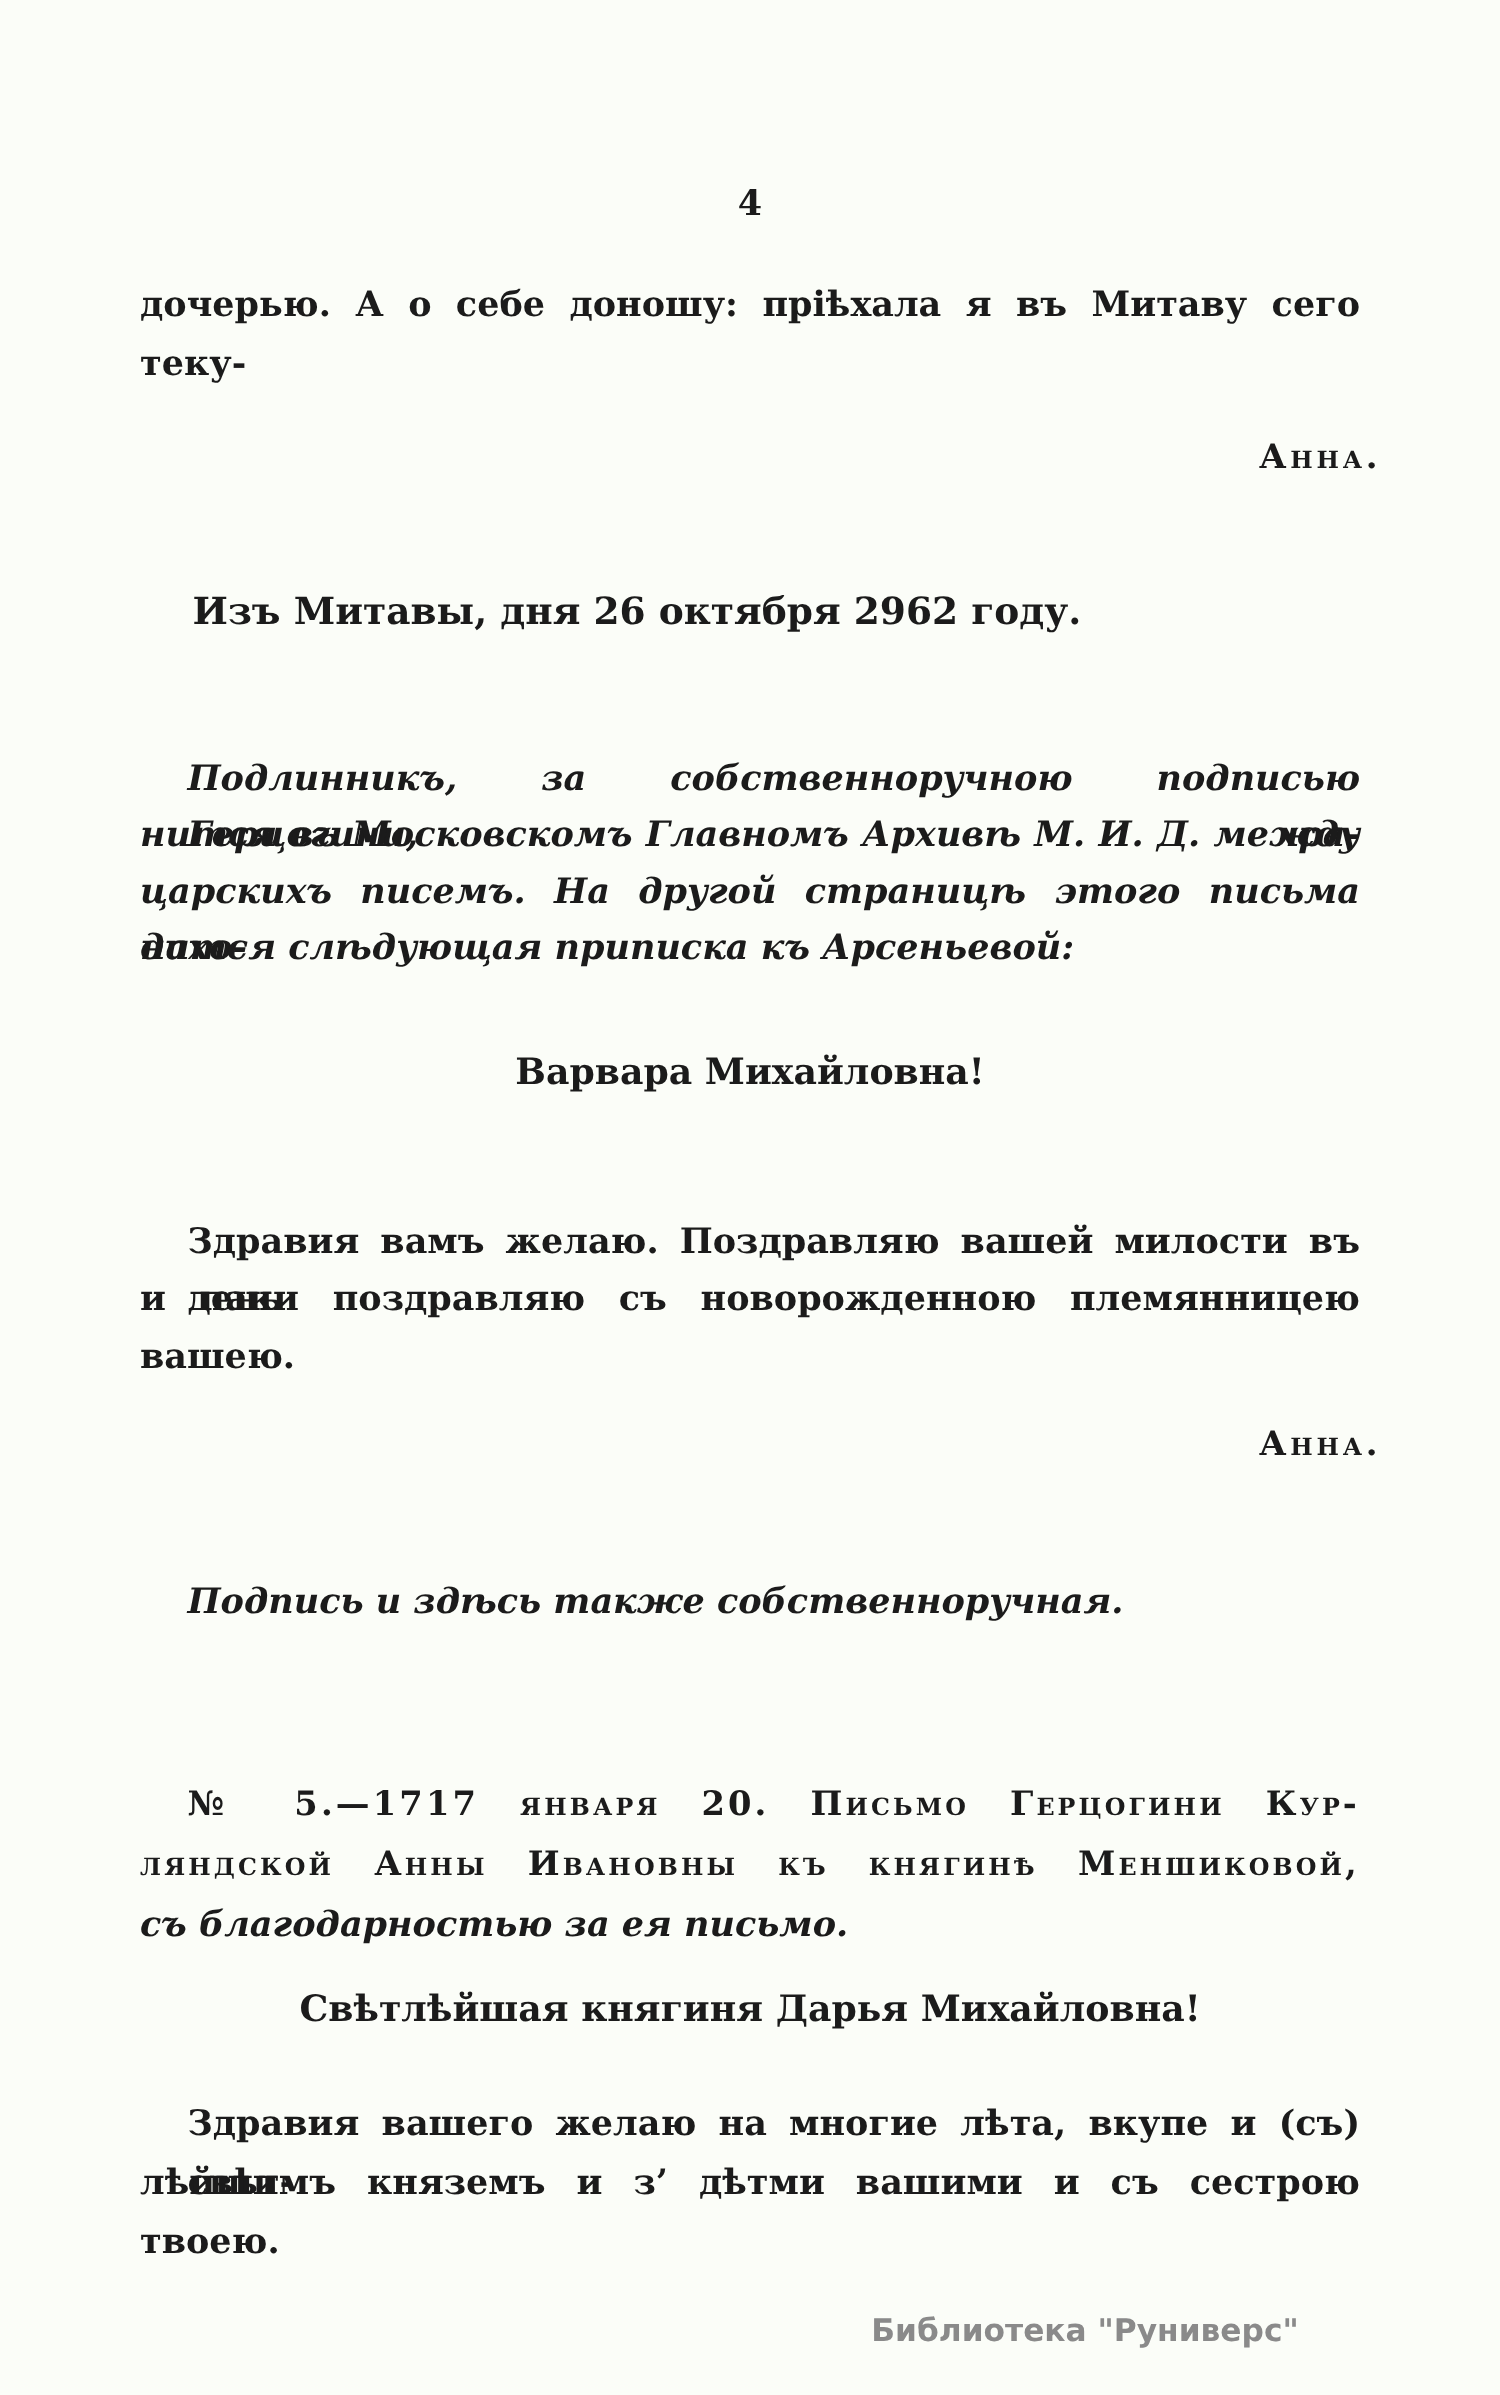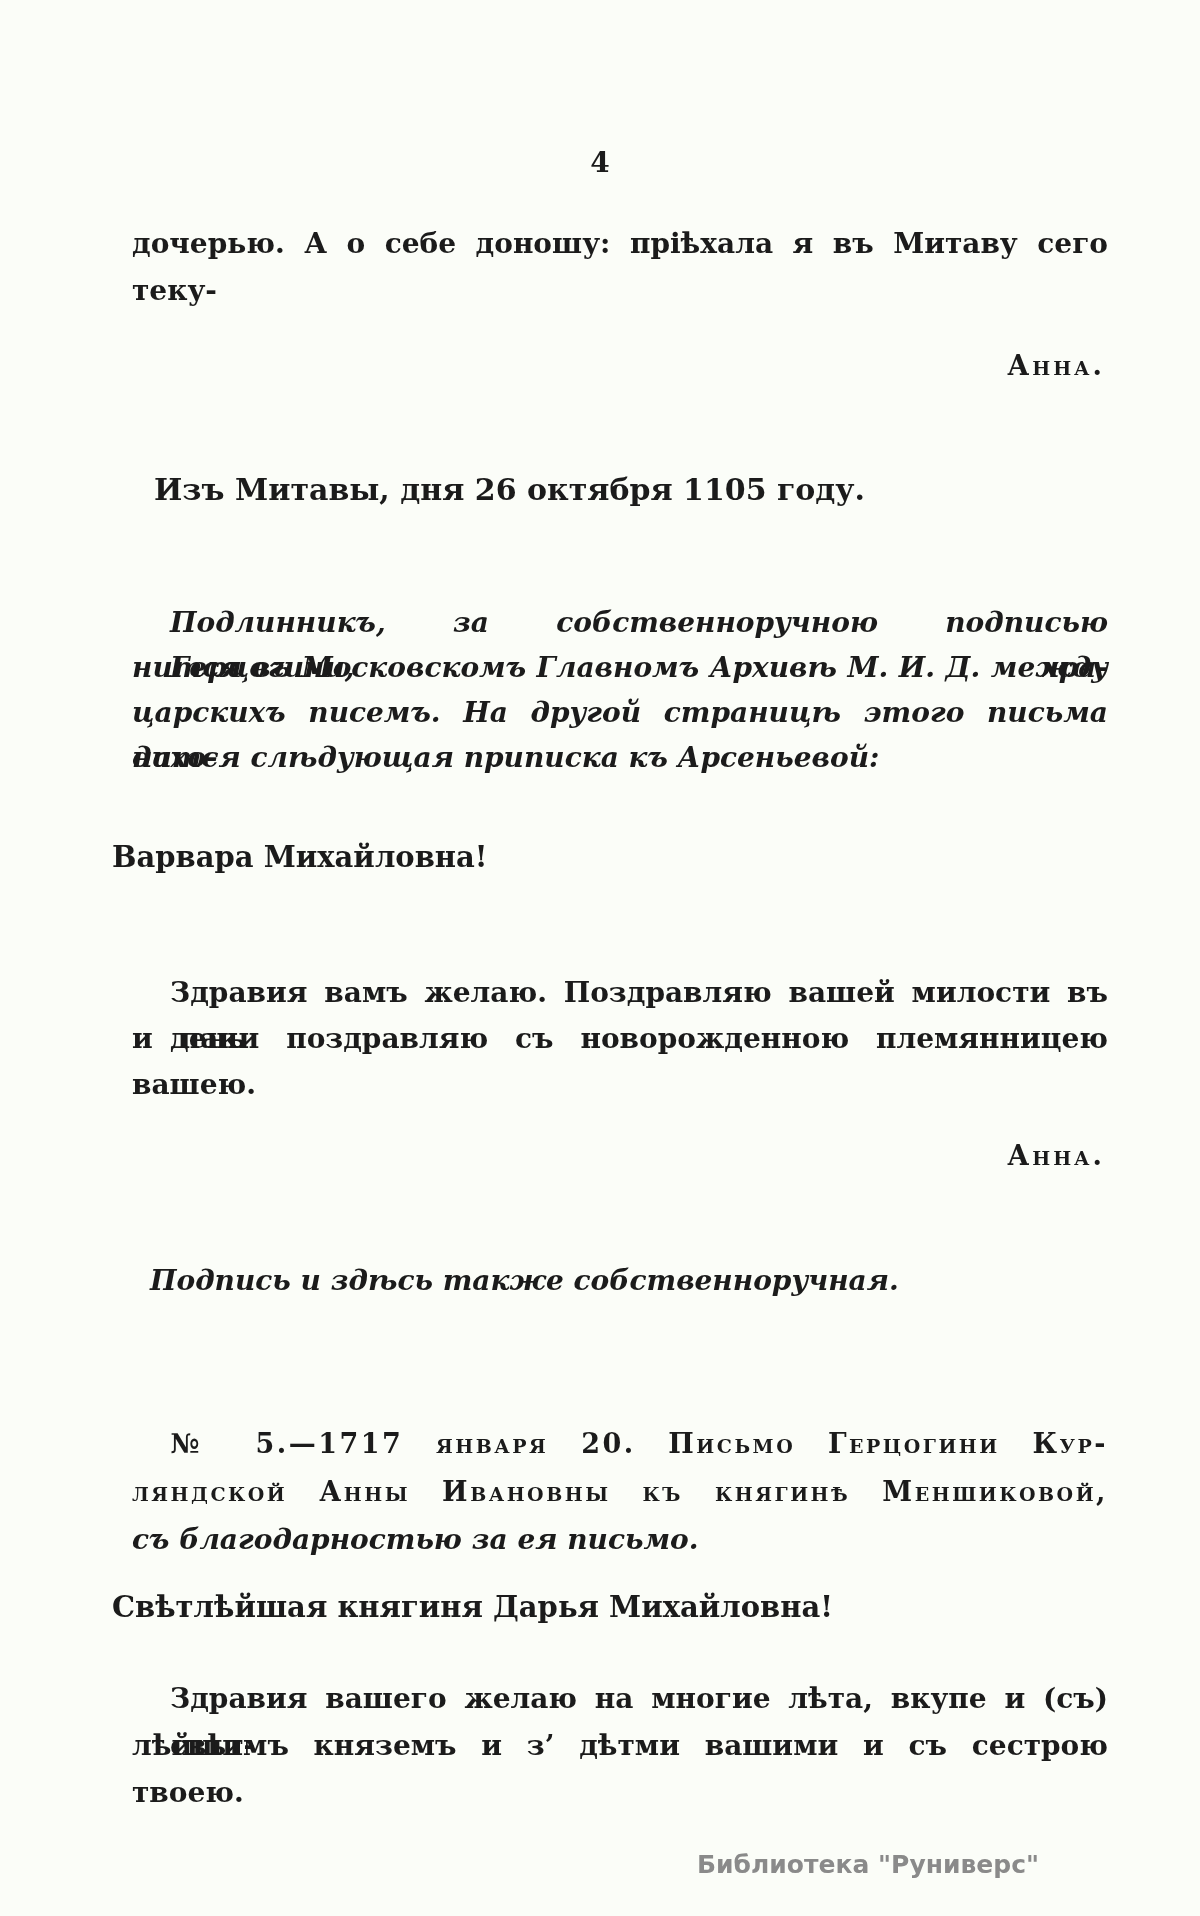--- a/index.html
+++ b/index.html
@@ -5,21 +5,21 @@
   html,body{margin:0;padding:0;}
   body{
     width:1200px;height:1916px;
     background:#fbfdf8;
     font-family:"DejaVu Serif","Liberation Serif",serif;
     color:#1b1b1b;
     position:relative;
     overflow:hidden;
   }
   .abs{position:absolute;}
-  .col{left:112px;width:976px;margin-left:20px;}
+  .col{left:112px;width:976px;}
   .pagenum{
     top:146px;left:0;width:1200px;
     text-align:center;
     font-size:28px;font-weight:700;
   }
   .bodyline{
     display:block;
     font-size:28px;font-weight:700;
     height:47px;line-height:47px;
     white-space:nowrap;
@@ -43,20 +43,21 @@
   .sig1{top:350px;right:95px;}
   .sig2{top:1140px;right:95px;}
   .dateline{
     top:472px;left:154px;
     font-size:30px;font-weight:700;
     white-space:nowrap;
   }
   .note1{top:600px;}
   .salutation{
     left:112px;width:976px;
+    text-align:center;
     font-size:29px;font-weight:700;
     white-space:nowrap;
   }
   .salut1{top:840px;}
   .salut2{top:1590px;}
   .para1{top:220px;}
   .para2{top:970px;}
   .note2{
     top:1264px;left:150px;
     font-size:28px;font-weight:700;font-style:italic;
@@ -81,21 +82,21 @@
 <body>
 
 <div class="abs pagenum">4</div>
 
 <div class="abs col para1">
   <span class="bodyline just">дочерью. А о себе доношу: пріѣхала я въ Митаву сего теку-</span>
 </div>
 
 <div class="abs signature sig1">Анна.</div>
 
-<div class="abs dateline">Изъ Митавы, дня 26 октября 1105 году.</div>
+<div class="abs dateline">Изъ Митавы, дня 26 октября 2962 году.</div>
 
 <div class="abs col note1">
   <span class="bodyline lh45 ital just indent">Подлинникъ, за собственноручною подписью Герцогини, хра-</span>
   <span class="bodyline lh45 ital just">нится въ Московскомъ Главномъ Архивѣ М. И. Д. между</span>
   <span class="bodyline lh45 ital just">царскихъ писемъ. На другой страницѣ этого письма нахо-</span>
   <span class="bodyline lh45 ital">дится слѣдующая приписка къ Арсеньевой:</span>
 </div>
 
 <div class="abs salutation salut1">Варвара Михайловна!</div>
 

